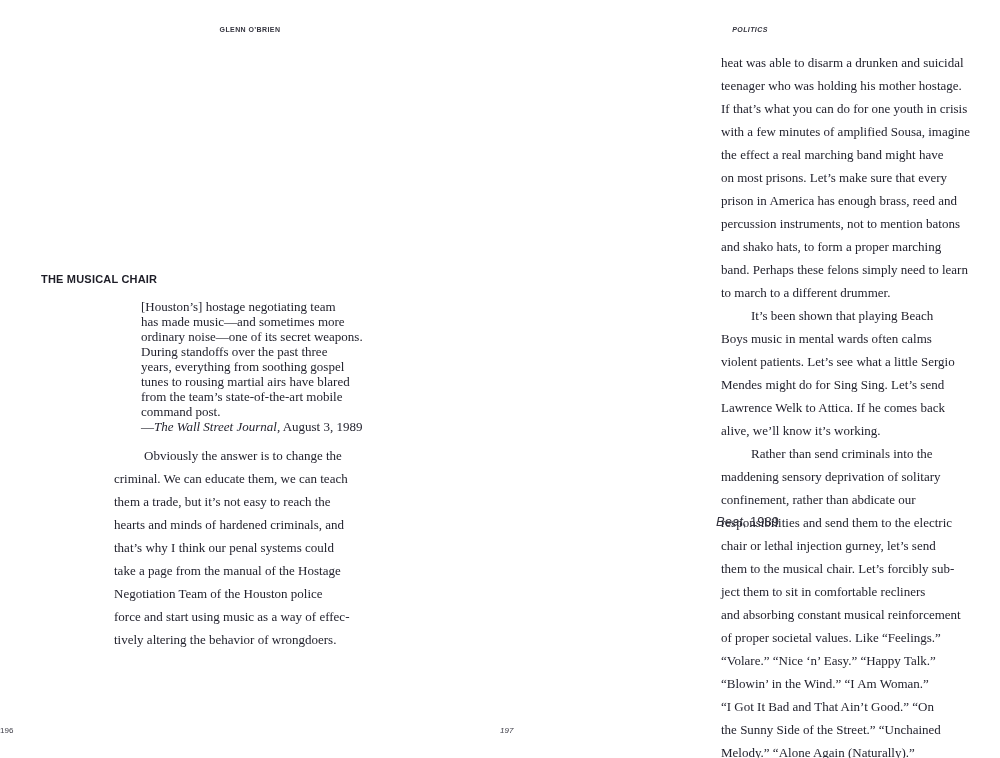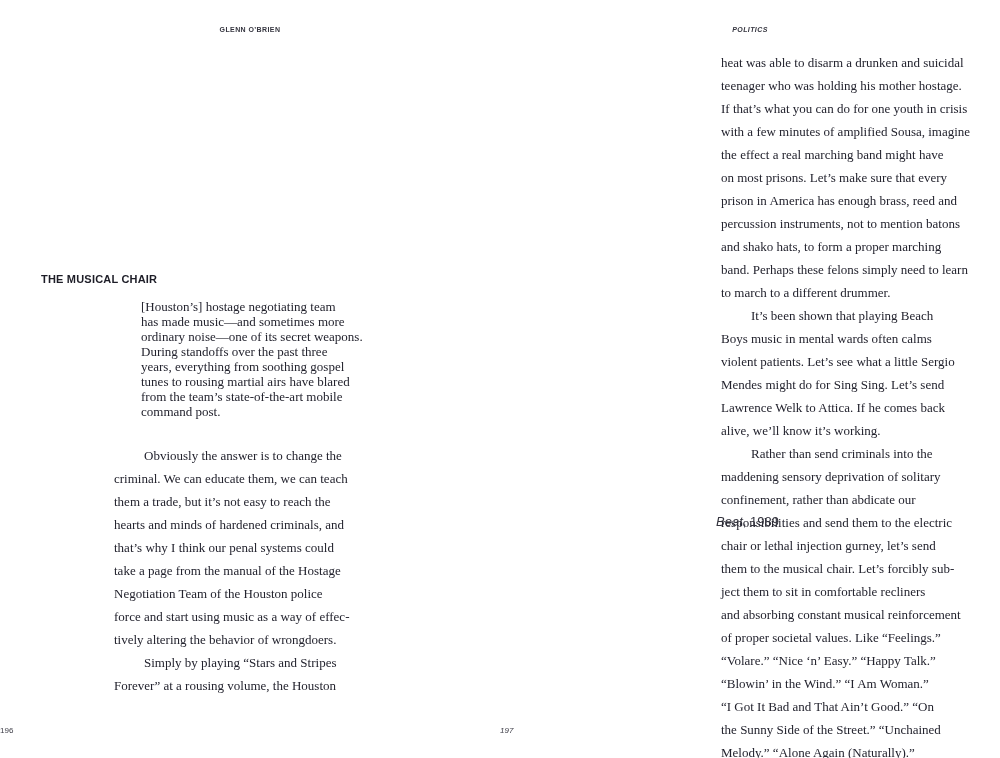--- a/index.html
+++ b/index.html
@@ -98,34 +98,33 @@
 
   <div class="epigraph">
     <div class="lines">[Houston’s] hostage negotiating team
 has made music—and sometimes more
 ordinary noise—one of its secret weapons.
 During standoffs over the past three
 years, everything from soothing gospel
 tunes to rousing martial airs have blared
 from the team’s state-of-the-art mobile
 command post.</div>
+    <div class="epigraph-attribution"><span>—</span><span class="italic">The Wall Street Journal</span><span>, August 3, 1989</span></div>
   </div>
 
   <div class="body-col-left">
     <div class="para lines indented">Obviously the answer is to change the
 criminal. We can educate them, we can teach
 them a trade, but it’s not easy to reach the
 hearts and minds of hardened criminals, and
 that’s why I think our penal systems could
 take a page from the manual of the Hostage
 Negotiation Team of the Houston police
 force and start using music as a way of effec-
 tively altering the behavior of wrongdoers.</div>
-    <div class="para lines indented">Simply by playing “Stars and Stripes
-Forever” at a rousing volume, the Houston</div>
   </div>
 
   <div class="page page-right">
     <div class="running-header">POLITICS</div>
 
     <div class="page-number">197</div>
   </div>
 
   <div class="body-col-right">
     <div class="para lines">heat was able to disarm a drunken and suicidal

